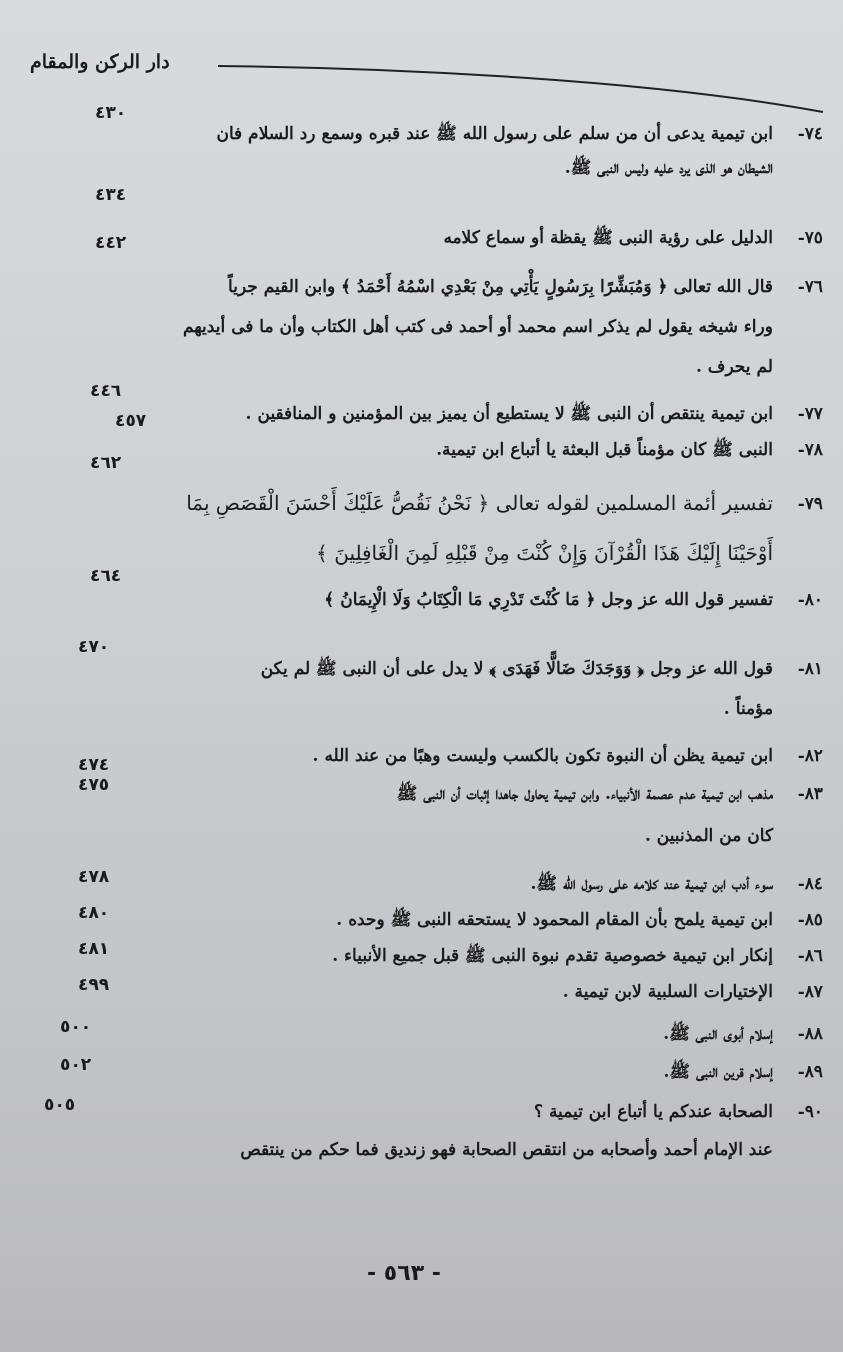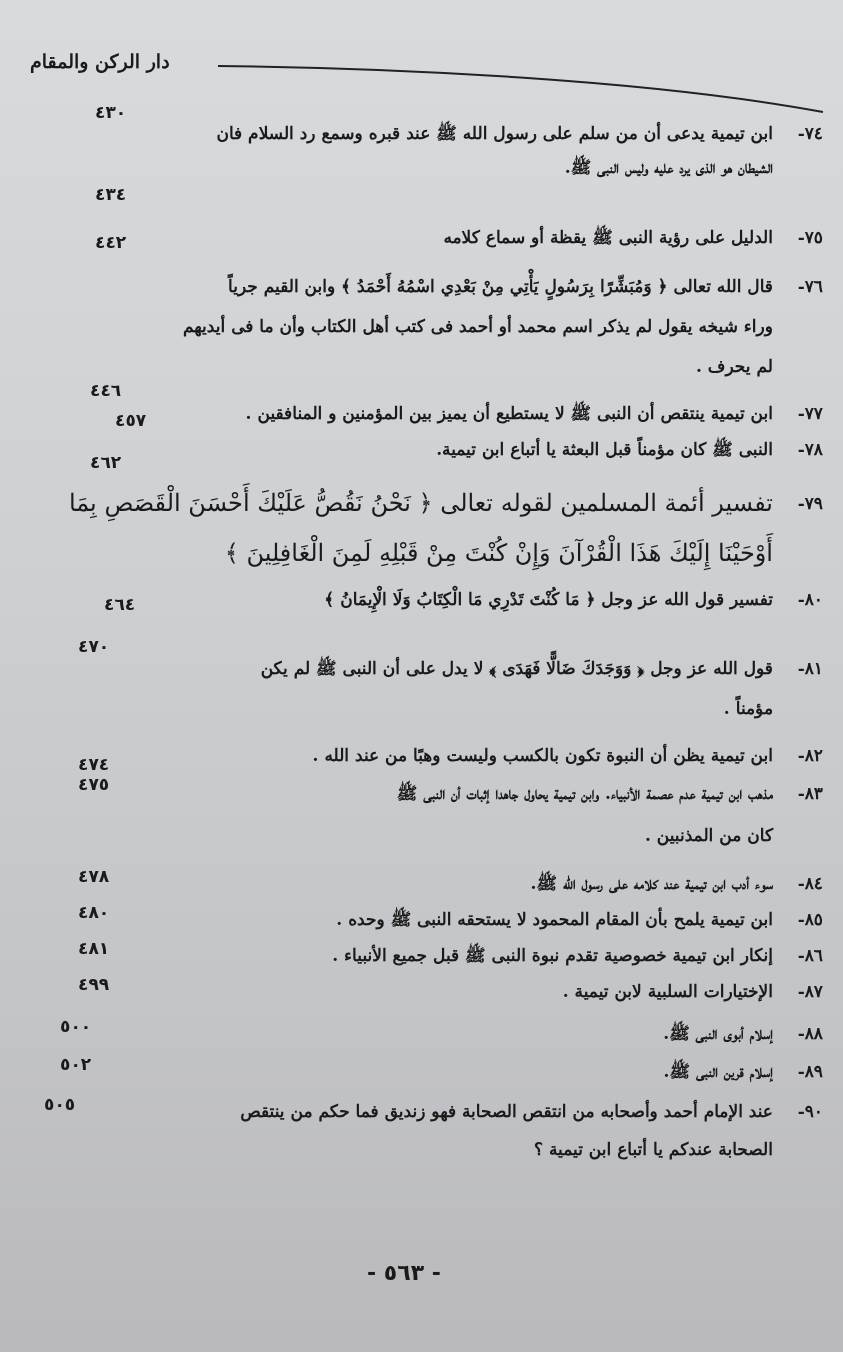--- a/index.html
+++ b/index.html
@@ -22,21 +22,21 @@
     }
     .entry {
       position: absolute; right: 20px; direction: rtl;
       font-size: 17px; font-weight: bold; line-height: 34px;
     }
     .entry .num {
       position: absolute; right: 0; top: 0; width: 40px; text-align: right;
     }
     .entry .text { margin-right: 50px; }
     .entry .line { white-space: nowrap; }
-    .quran { font-weight: normal; font-size: 24px; }
+    .quran { font-weight: normal; font-size: 20px; }
     .pageref {
       position: absolute; font-size: 17px; font-weight: bold;
       font-family: "DejaVu Sans", sans-serif; letter-spacing: 2px;
     }
     .footer {
       position: absolute; left: 0; width: 808px; top: 1260px; text-align: center;
       font-size: 22px; font-weight: bold; font-family: "DejaVu Sans", sans-serif;
     }
   </style>
 </head>
@@ -100,21 +100,21 @@
     </div>
   </div>
   <div class="pageref" style="left:90px; top:452px;">٤٦٢</div>
 
   <div class="entry" style="top:582px; width:700px;">
     <span class="num">٨٠-</span>
     <div class="text">
       <div class="line">تفسير قول الله عز وجل ﴿ مَا كُنْتَ تَدْرِي مَا الْكِتَابُ وَلَا الْإِيمَانُ ﴾</div>
     </div>
   </div>
-  <div class="pageref" style="left:104px; top:565px;margin-top:29px;">٤٦٤</div>
+  <div class="pageref" style="left:90px; top:565px;">٤٦٤</div>
 
   <div class="entry" style="top:648px; width:720px; line-height:40px;">
     <span class="num">٨١-</span>
     <div class="text">
       <div class="line">قول الله عز وجل ﴿ وَوَجَدَكَ ضَالًّا فَهَدَى ﴾ لا يدل على أن النبى ﷺ لم يكن</div>
       <div class="line">مؤمناً .</div>
     </div>
   </div>
   <div class="pageref" style="left:78px; top:636px;">٤٧٠</div>
 
@@ -179,20 +179,20 @@
     <span class="num">٨٩-</span>
     <div class="text">
       <div class="line">إسلام قرين النبى ﷺ.</div>
     </div>
   </div>
   <div class="pageref" style="left:60px; top:1054px;">٥٠٢</div>
 
   <div class="entry" style="top:1092px; width:760px; line-height:38px;">
     <span class="num">٩٠-</span>
     <div class="text">
+      <div class="line">الصحابة عندكم يا أتباع ابن تيمية ؟</div>
       <div class="line">عند الإمام أحمد وأصحابه من انتقص الصحابة فهو زنديق فما حكم من ينتقص</div>
-      <div class="line">الصحابة عندكم يا أتباع ابن تيمية ؟</div>
     </div>
   </div>
   <div class="pageref" style="left:44px; top:1094px;">٥٠٥</div>
 
   <div class="footer">- ٥٦٣ -</div>
 </div>
 
 </body></html>

